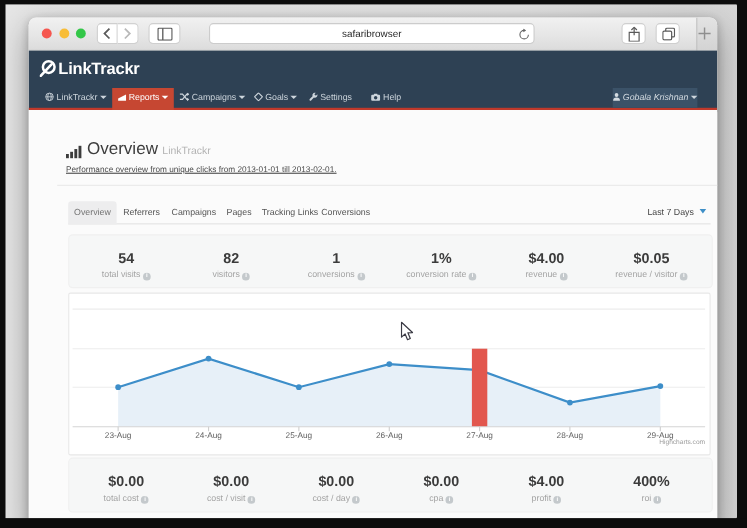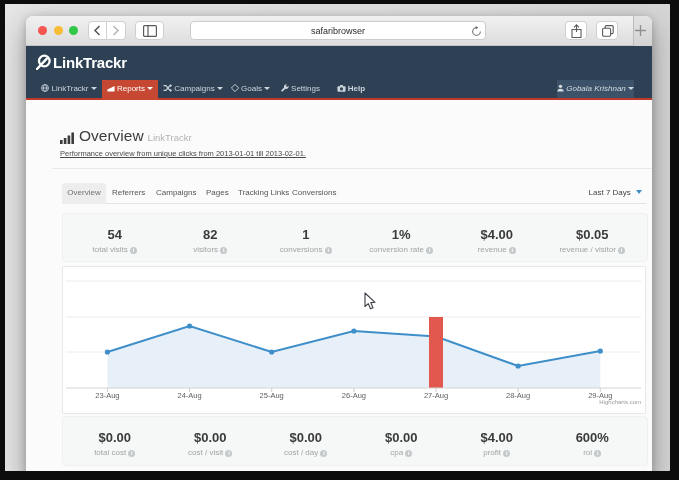--- a/index.html
+++ b/index.html
@@ -154,21 +154,21 @@
             <path d="M8.7 6 l2.3 2 -2.3 2z" fill="#cdd5dc"></path>
           </svg>Campaigns<span class="caret"></span></div>
       <div class="ntab" style="left:203px;width:43px;text-align:center;">
         <svg width="8" height="8" viewBox="0 0 10 10">
             <path d="M5 0.5 L9.5 5 L5 9.5 L0.5 5 Z" fill="none" stroke="#cdd5dc" stroke-width="1.2"></path>
           </svg>Goals<span class="caret"></span></div>
       <div class="ntab" style="left:250px;width:49px;">
         <svg width="8" height="8" viewBox="0 0 10 10">
             <path d="M9.4 2.2 A3 3 0 0 1 5.5 5.9 L2.3 9.1 A1.1 1.1 0 0 1 0.7 7.5 L3.9 4.3 A3 3 0 0 1 7.6 0.4 L5.9 2.1 L7.7 3.9 Z" fill="#cdd5dc"></path>
           </svg>Settings</div>
-      <div class="ntab" style="left:304px;width:42px;font-weight:bold;">
+      <div class="ntab" style="left:304px;width:42px;">
         <svg width="9" height="7" viewBox="0 0 11 9">
             <rect x="0.3" y="1.6" width="10.4" height="7" rx="1.2" fill="#cdd5dc"></rect>
             <rect x="3.4" y="0" width="4.2" height="2.4" rx="0.8" fill="#cdd5dc"></rect>
             <circle cx="5.5" cy="5" r="2" fill="#2e4154"></circle>
           </svg>Help</div>
       <div class="ntab" id="t-user" style="left:531px;width:77px;">
         <svg width="7" height="8" viewBox="0 0 9 9">
             <circle cx="4.5" cy="2.4" r="2.2" fill="#d4dbe1"></circle>
             <path d="M0.5 9 a4 3.6 0 0 1 8 0 Z" fill="#d4dbe1"></path>
           </svg>Gobala Krishnan<span class="caret"></span></div>
@@ -273,21 +273,21 @@
           </div>
         <div class="stat">
             <div class="num">$0.00</div>
             <div class="lbl">cpa <span class="info">i</span></div>
           </div>
         <div class="stat">
             <div class="num">$4.00</div>
             <div class="lbl">profit <span class="info">i</span></div>
           </div>
         <div class="stat">
-            <div class="num">600%</div>
+            <div class="num">400%</div>
             <div class="lbl">roi <span class="info">i</span></div>
           </div>
       </div>
       <div style="position:absolute;left:615px;top:0;width:11px;height:378px;background:#edf0f1;border-left:1px solid #e2e5e6;"></div>
     </div>
   </div>
   <div style="position:absolute;left:0;top:0;width:679px;height:3.5px;background:#0c0c0c;z-index:50"></div>
   <div style="position:absolute;left:0;top:0;width:4.5px;height:480px;background:#0c0c0c;z-index:50"></div>
   <div style="position:absolute;left:670px;top:0;width:9px;height:480px;background:#0c0c0c;z-index:50"></div>
   <div style="position:absolute;left:0;top:471px;width:679px;height:9px;background:#0c0c0c;z-index:50"></div>

